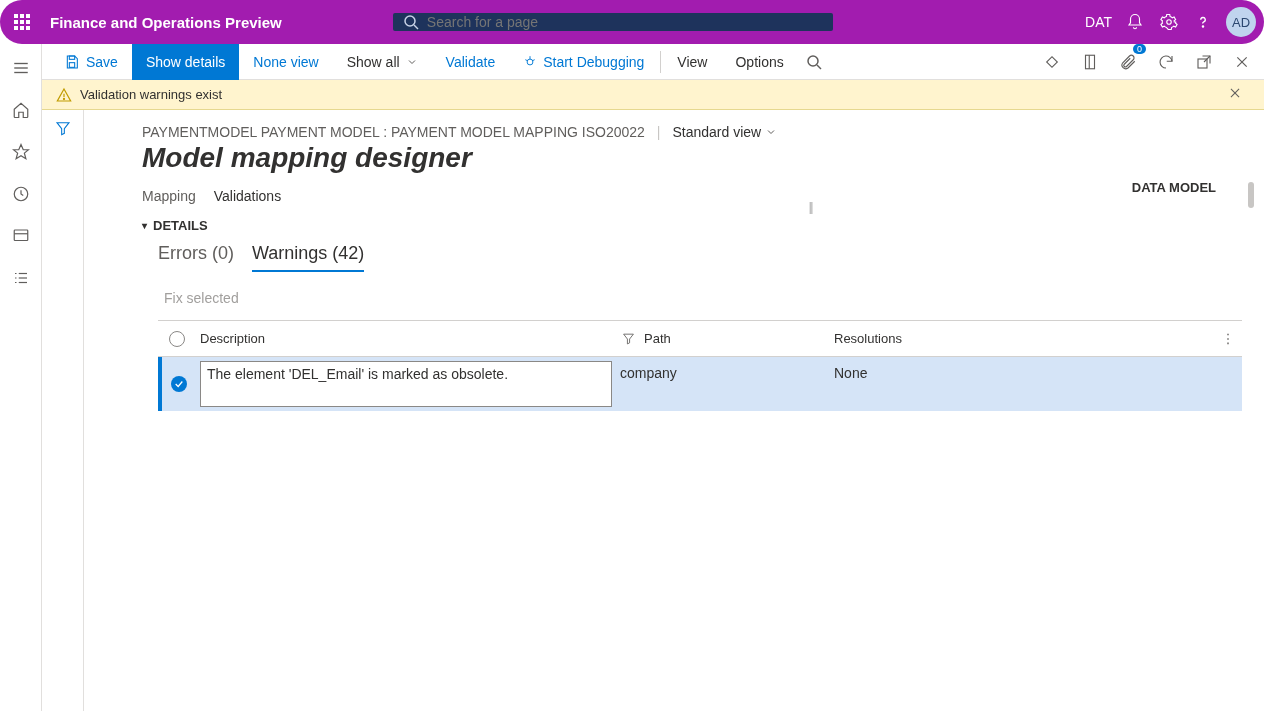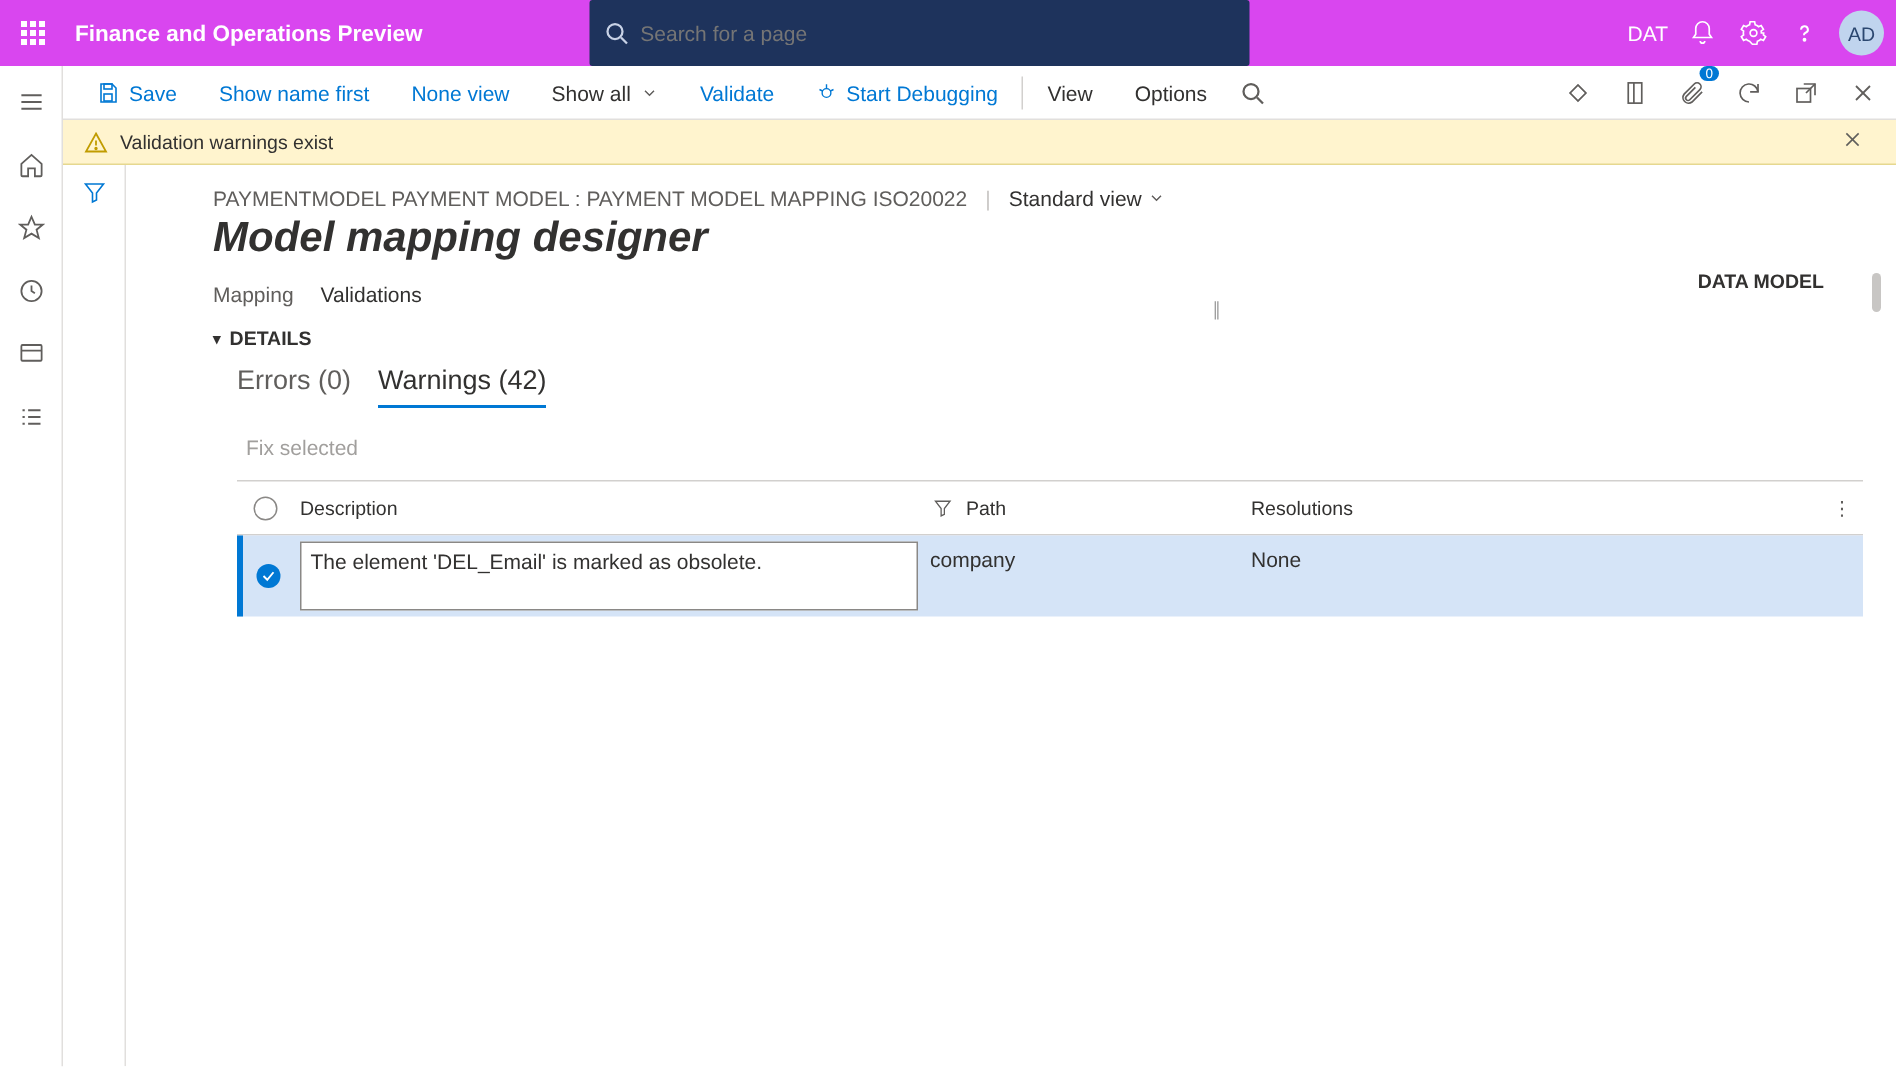--- a/index.html
+++ b/index.html
@@ -1,24 +1,24 @@
 <!DOCTYPE html>
 <html><head>
 <meta charset="utf-8">
 <style>
 * { box-sizing: border-box; margin: 0; padding: 0; }
 body { font-family: "Segoe UI", Arial, sans-serif; font-size: 14px; color: #323130; background: #fff; overflow: hidden; }
 
 
-.top-bar { height: 44px; background: #d946ef; color: #fff; display: flex; align-items: center; padding: 0 8px; }
+.top-bar { height: 44px; background: #a21caf; color: #fff; display: flex; align-items: center; padding: 0 8px; border-radius: 22px; }
 .waffle { width: 28px; height: 28px; display: flex; align-items: center; justify-content: center; cursor: pointer; }
 .waffle-icon { display: grid; grid-template-columns: repeat(3, 4px); grid-template-rows: repeat(3, 4px); gap: 2px; }
 .waffle-icon span { background: #fff; width: 4px; height: 4px; }
 .app-title { margin-left: 14px; font-size: 15px; font-weight: 600; }
-.search-box { margin-left: auto; margin-right: auto; width: 440px; height: 44px; background: #1e335c; border-radius: 2px; display: flex; align-items: center; padding: 0 10px; color: #c8d2e6; position: relative; left: -10px;}
+.search-box { margin-left: auto; margin-right: auto; width: 440px; height: 18px; background: #1e335c; border-radius: 2px; display: flex; align-items: center; padding: 0 10px; color: #c8d2e6; position: relative; left: -10px;}
 .search-box svg { margin-right: 8px; }
 .search-box input { background: transparent; border: none; outline: none; color: #c8d2e6; font-size: 14px; flex: 1; }
 .top-right { display: flex; align-items: center; gap: 12px; margin-left: auto; }
 .top-right-item { width: 22px; height: 22px; display: flex; align-items: center; justify-content: center; cursor: pointer; }
 .company-label { font-size: 14px; color: #fff; }
 .avatar { width: 30px; height: 30px; border-radius: 50%; background: #c0d4ee; color: #2b4770; display: flex; align-items: center; justify-content: center; font-size: 13px; font-weight: 400; }
 
 
 .main-layout { display: flex; height: calc(100vh - 44px); }
 .side-rail { width: 42px; border-right: 1px solid #e1dfdd; display: flex; flex-direction: column; align-items: center; padding-top: 12px; gap: 18px; }
@@ -185,22 +185,22 @@
   <div class="content-area">
     <div class="action-bar">
       <div class="action-btn">
         <svg width="16" height="16" viewBox="0 0 24 24" fill="none" stroke="#0078d4" stroke-width="1.6">
             <path d="M5 3h11l4 4v14H5V3z"></path>
             <rect x="8" y="3" width="8" height="5"></rect>
             <rect x="8" y="13" width="8" height="7"></rect>
           </svg>
         <span>Save</span>
       </div>
-      <div class="action-btn">
-        <span>Show name first</span>
+      <div class="action-btn active">
+        <span>Show details</span>
       </div>
       <div class="action-btn">
         <span>None view</span>
       </div>
       <div class="action-btn dark">
         <span>Show all</span>
         <svg width="12" height="12" viewBox="0 0 24 24" fill="none" stroke="#605e5c" stroke-width="2">
             <polyline points="6 9 12 15 18 9"></polyline>
           </svg>
       </div>

